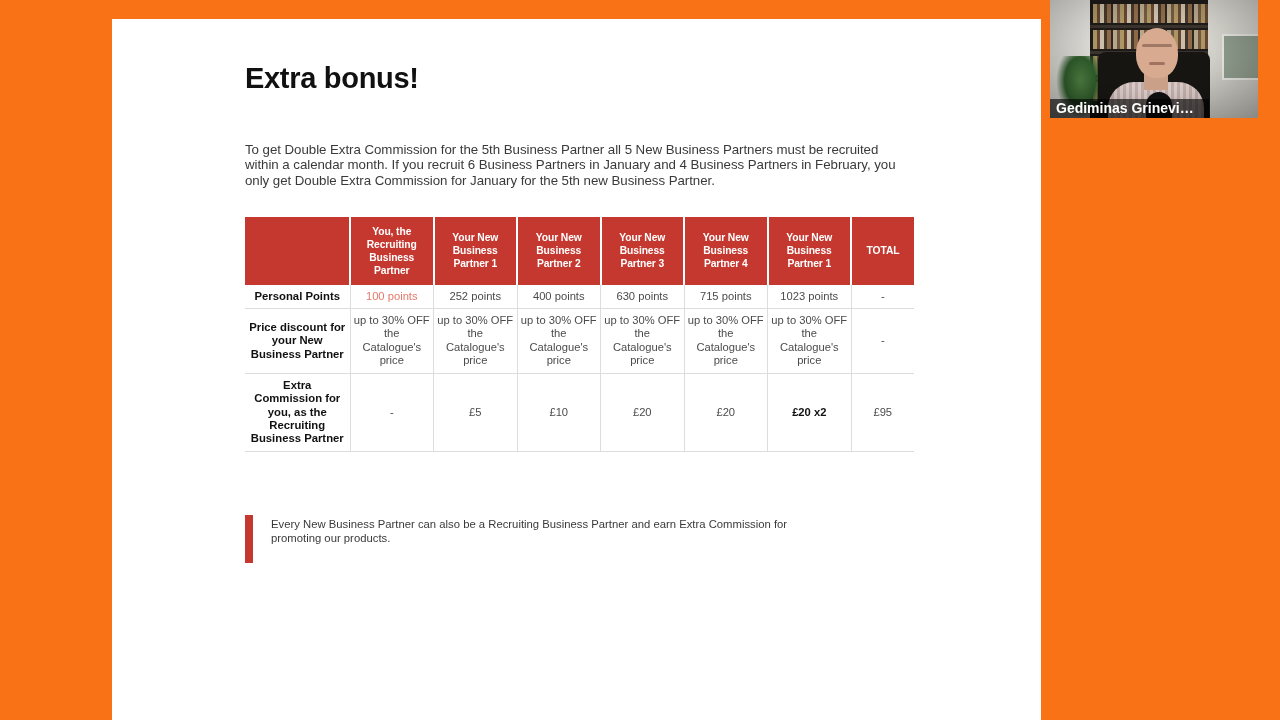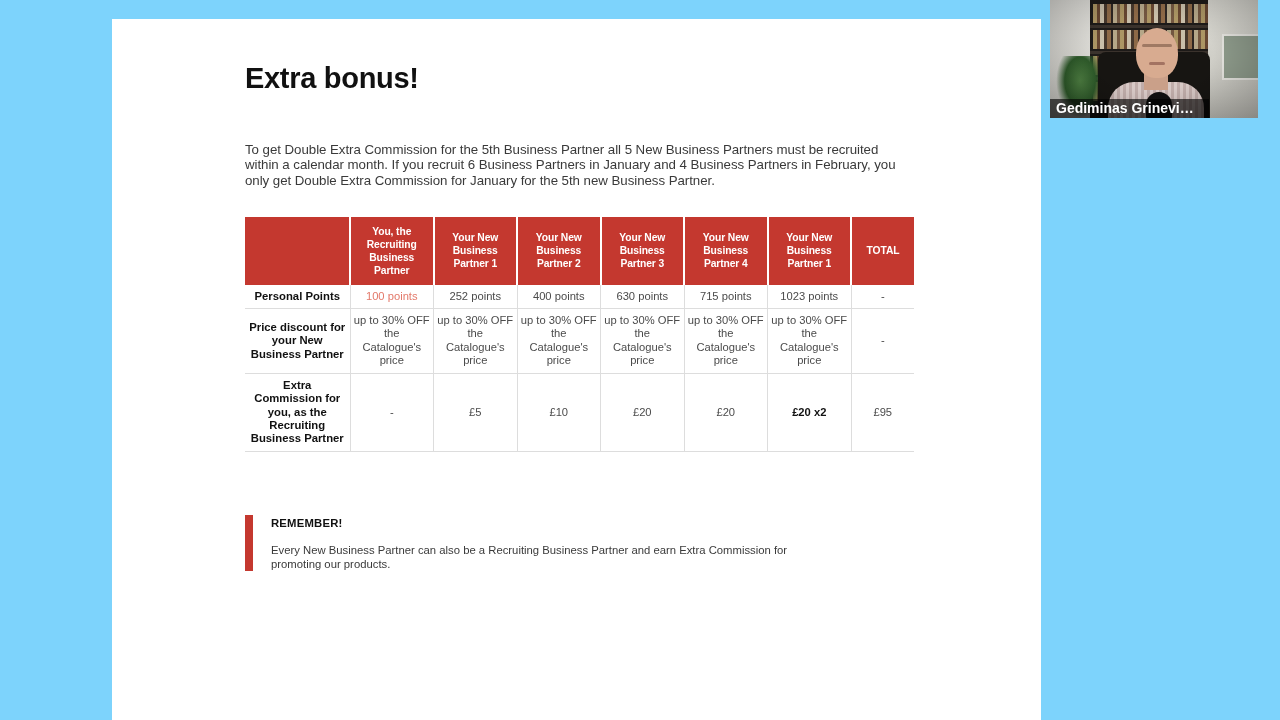--- a/index.html
+++ b/index.html
@@ -12,21 +12,21 @@
     height: 720px;
     overflow: hidden;
     font-family: "Liberation Sans", sans-serif;
     position: relative;
   }
 
   
   #screen {
     position: absolute;
     inset: 0;
-    background: #7dd3fc;
+    background: #f97316;
   }
 
   #slide {
     position: absolute;
     left: 112px;
     top: 19px;
     width: 929px;
     height: 701px;
     background: #ffffff;
     overflow: hidden;
@@ -315,21 +315,20 @@
             <td class="strong">£20 x2</td>
             <td>£95</td>
           </tr>
 
         </tbody>
       </table>
 
       <div id="remember">
         <div id="remember-bar"></div>
         <div id="remember-text">
-          <p class="remember-title">REMEMBER!</p>
           <p class="remember-body">Every New Business Partner can also be a Recruiting Business Partner and earn Extra Commission for promoting our products.</p>
         </div>
       </div>
 
     </div>
   </div>
 
   <div id="webcam">
     <div id="webcam-scene">
       <div class="wc-wall-left"></div>

